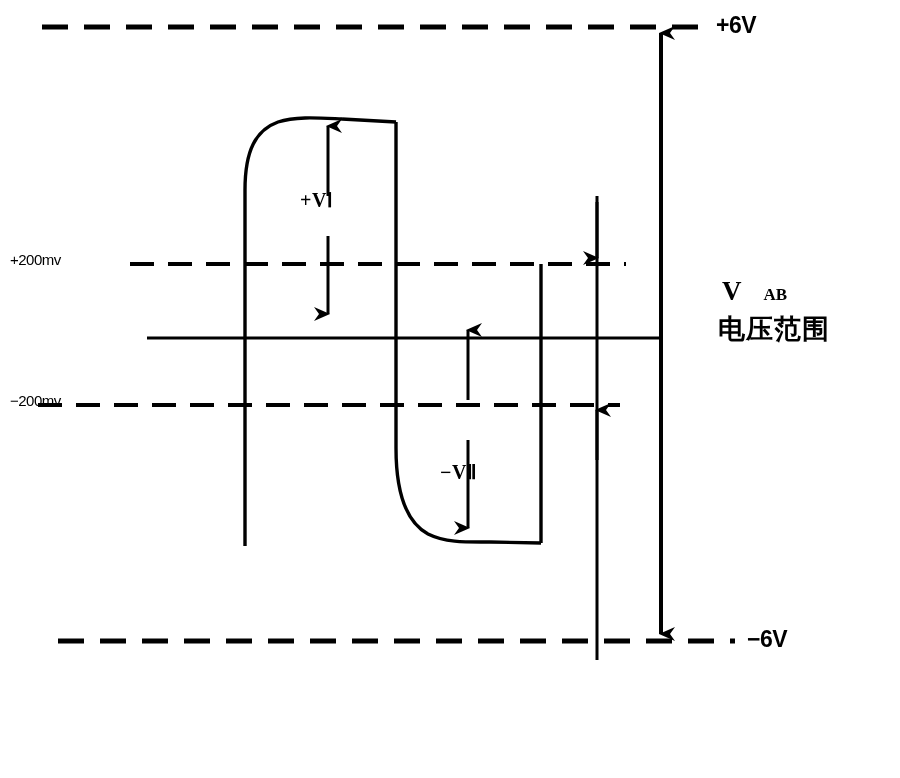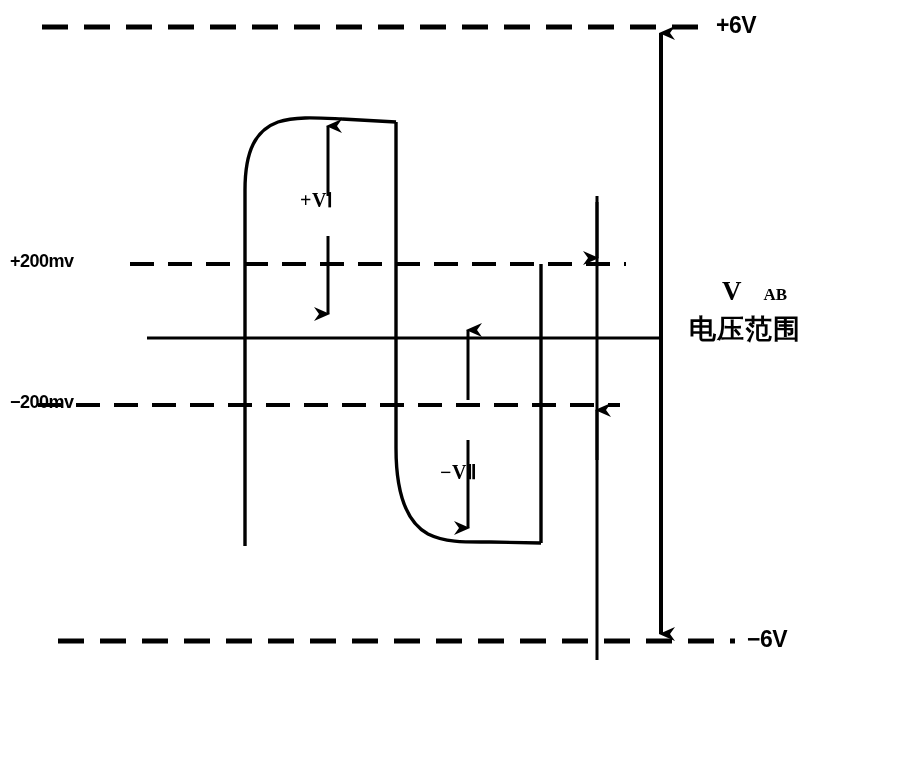--- a/index.html
+++ b/index.html
@@ -26,22 +26,22 @@
     display: block;
   }
   .lbl {
     position: absolute;
     color: #000000;
     white-space: nowrap;
     line-height: 1;
     font-family: "Liberation Sans", sans-serif;
   }
   .lvl-label {
-    font-size: 18px;
-    font-weight: 700;
+    font-size: 15px;
+    font-weight: 400;
     letter-spacing: -0.5px;
   }
   .rail-label {
     font-size: 23px;
     font-weight: 700;
     letter-spacing: -0.5px;
   }
   .amp-label {
     font-size: 20px;
     font-weight: 700;
@@ -145,16 +145,16 @@
   <div class="lbl rail-label" style="left:747px; top:628px;">−6V</div>
 
   <div class="lbl amp-label" style="left:300px; top:190px;">+VⅠ</div>
 
   <div class="lbl amp-label" style="left:440px; top:446px;margin-top:16px;">−VⅡ</div>
 
   <div class="lbl" style="left:722px; top:278px;">
     <span class="vab-main">V</span><span class="vab-sub" style="margin-left:22px;">AB</span>
   </div>
 
-  <div class="lbl cjk" style="left:689px; top:315px;">电压范围</div>
+  <div class="lbl cjk" style="left:718px; top:315px;">电压范围</div>
 
 
 </div>
 
 </body></html>

